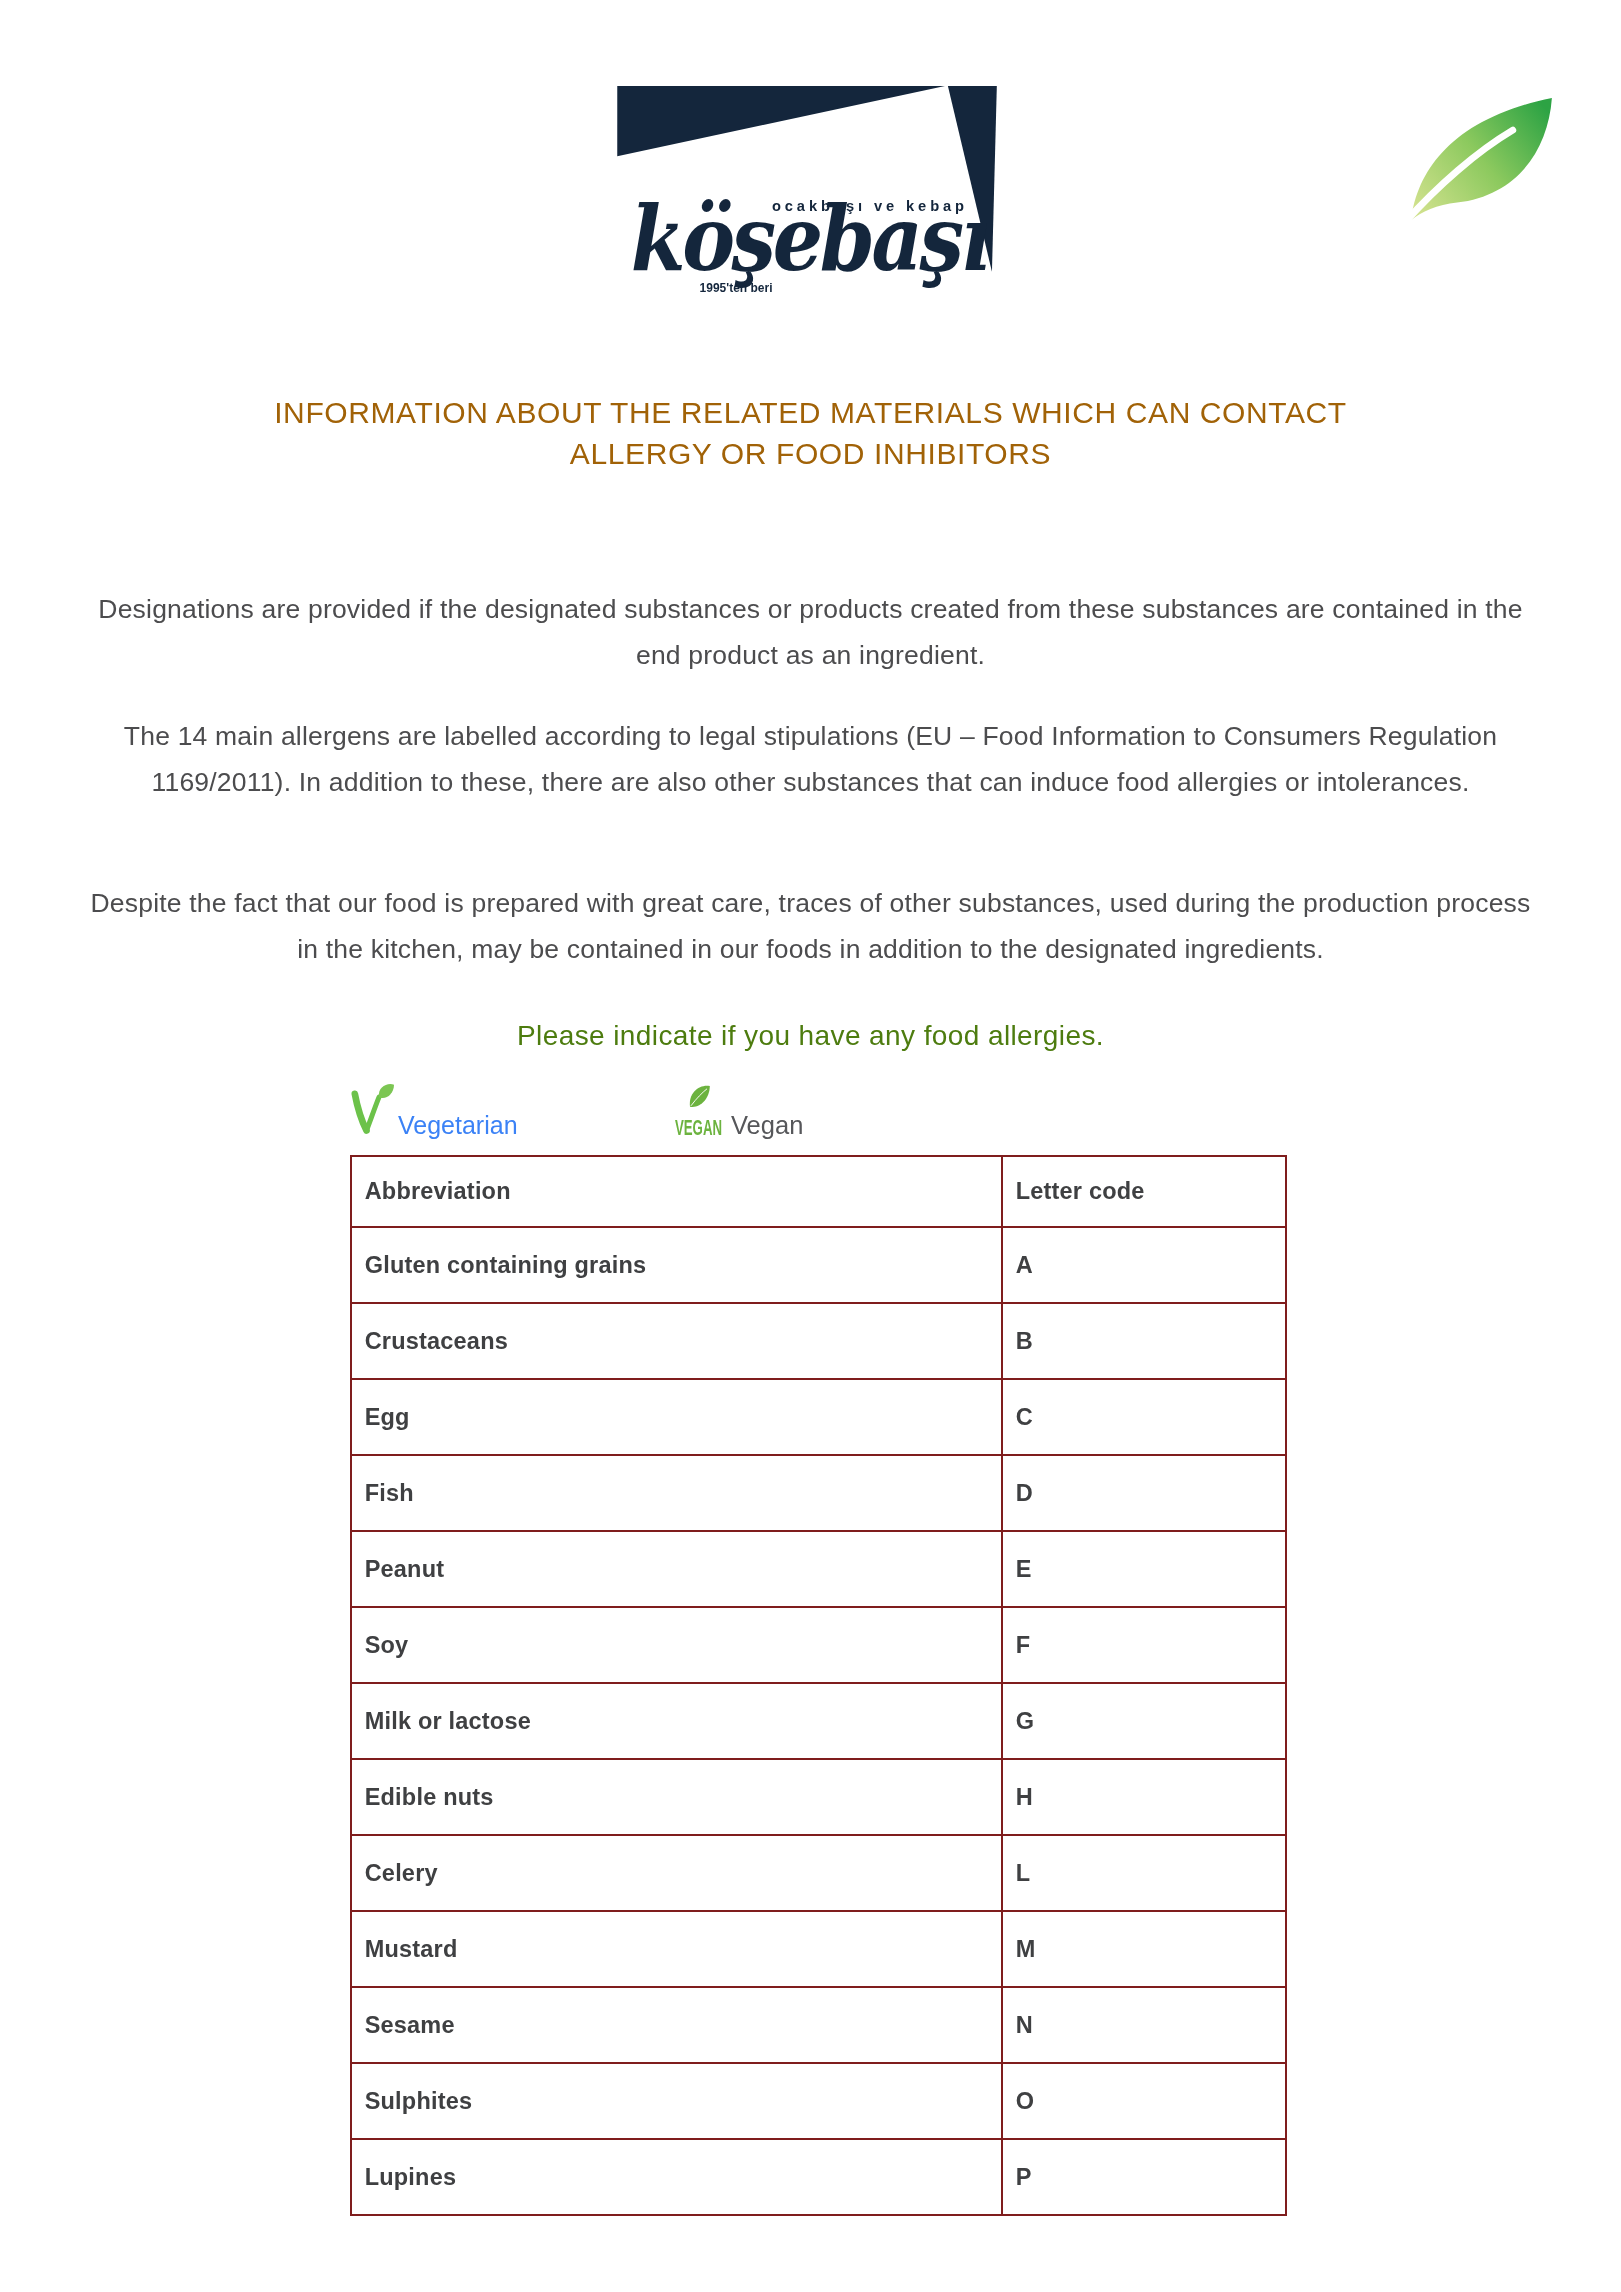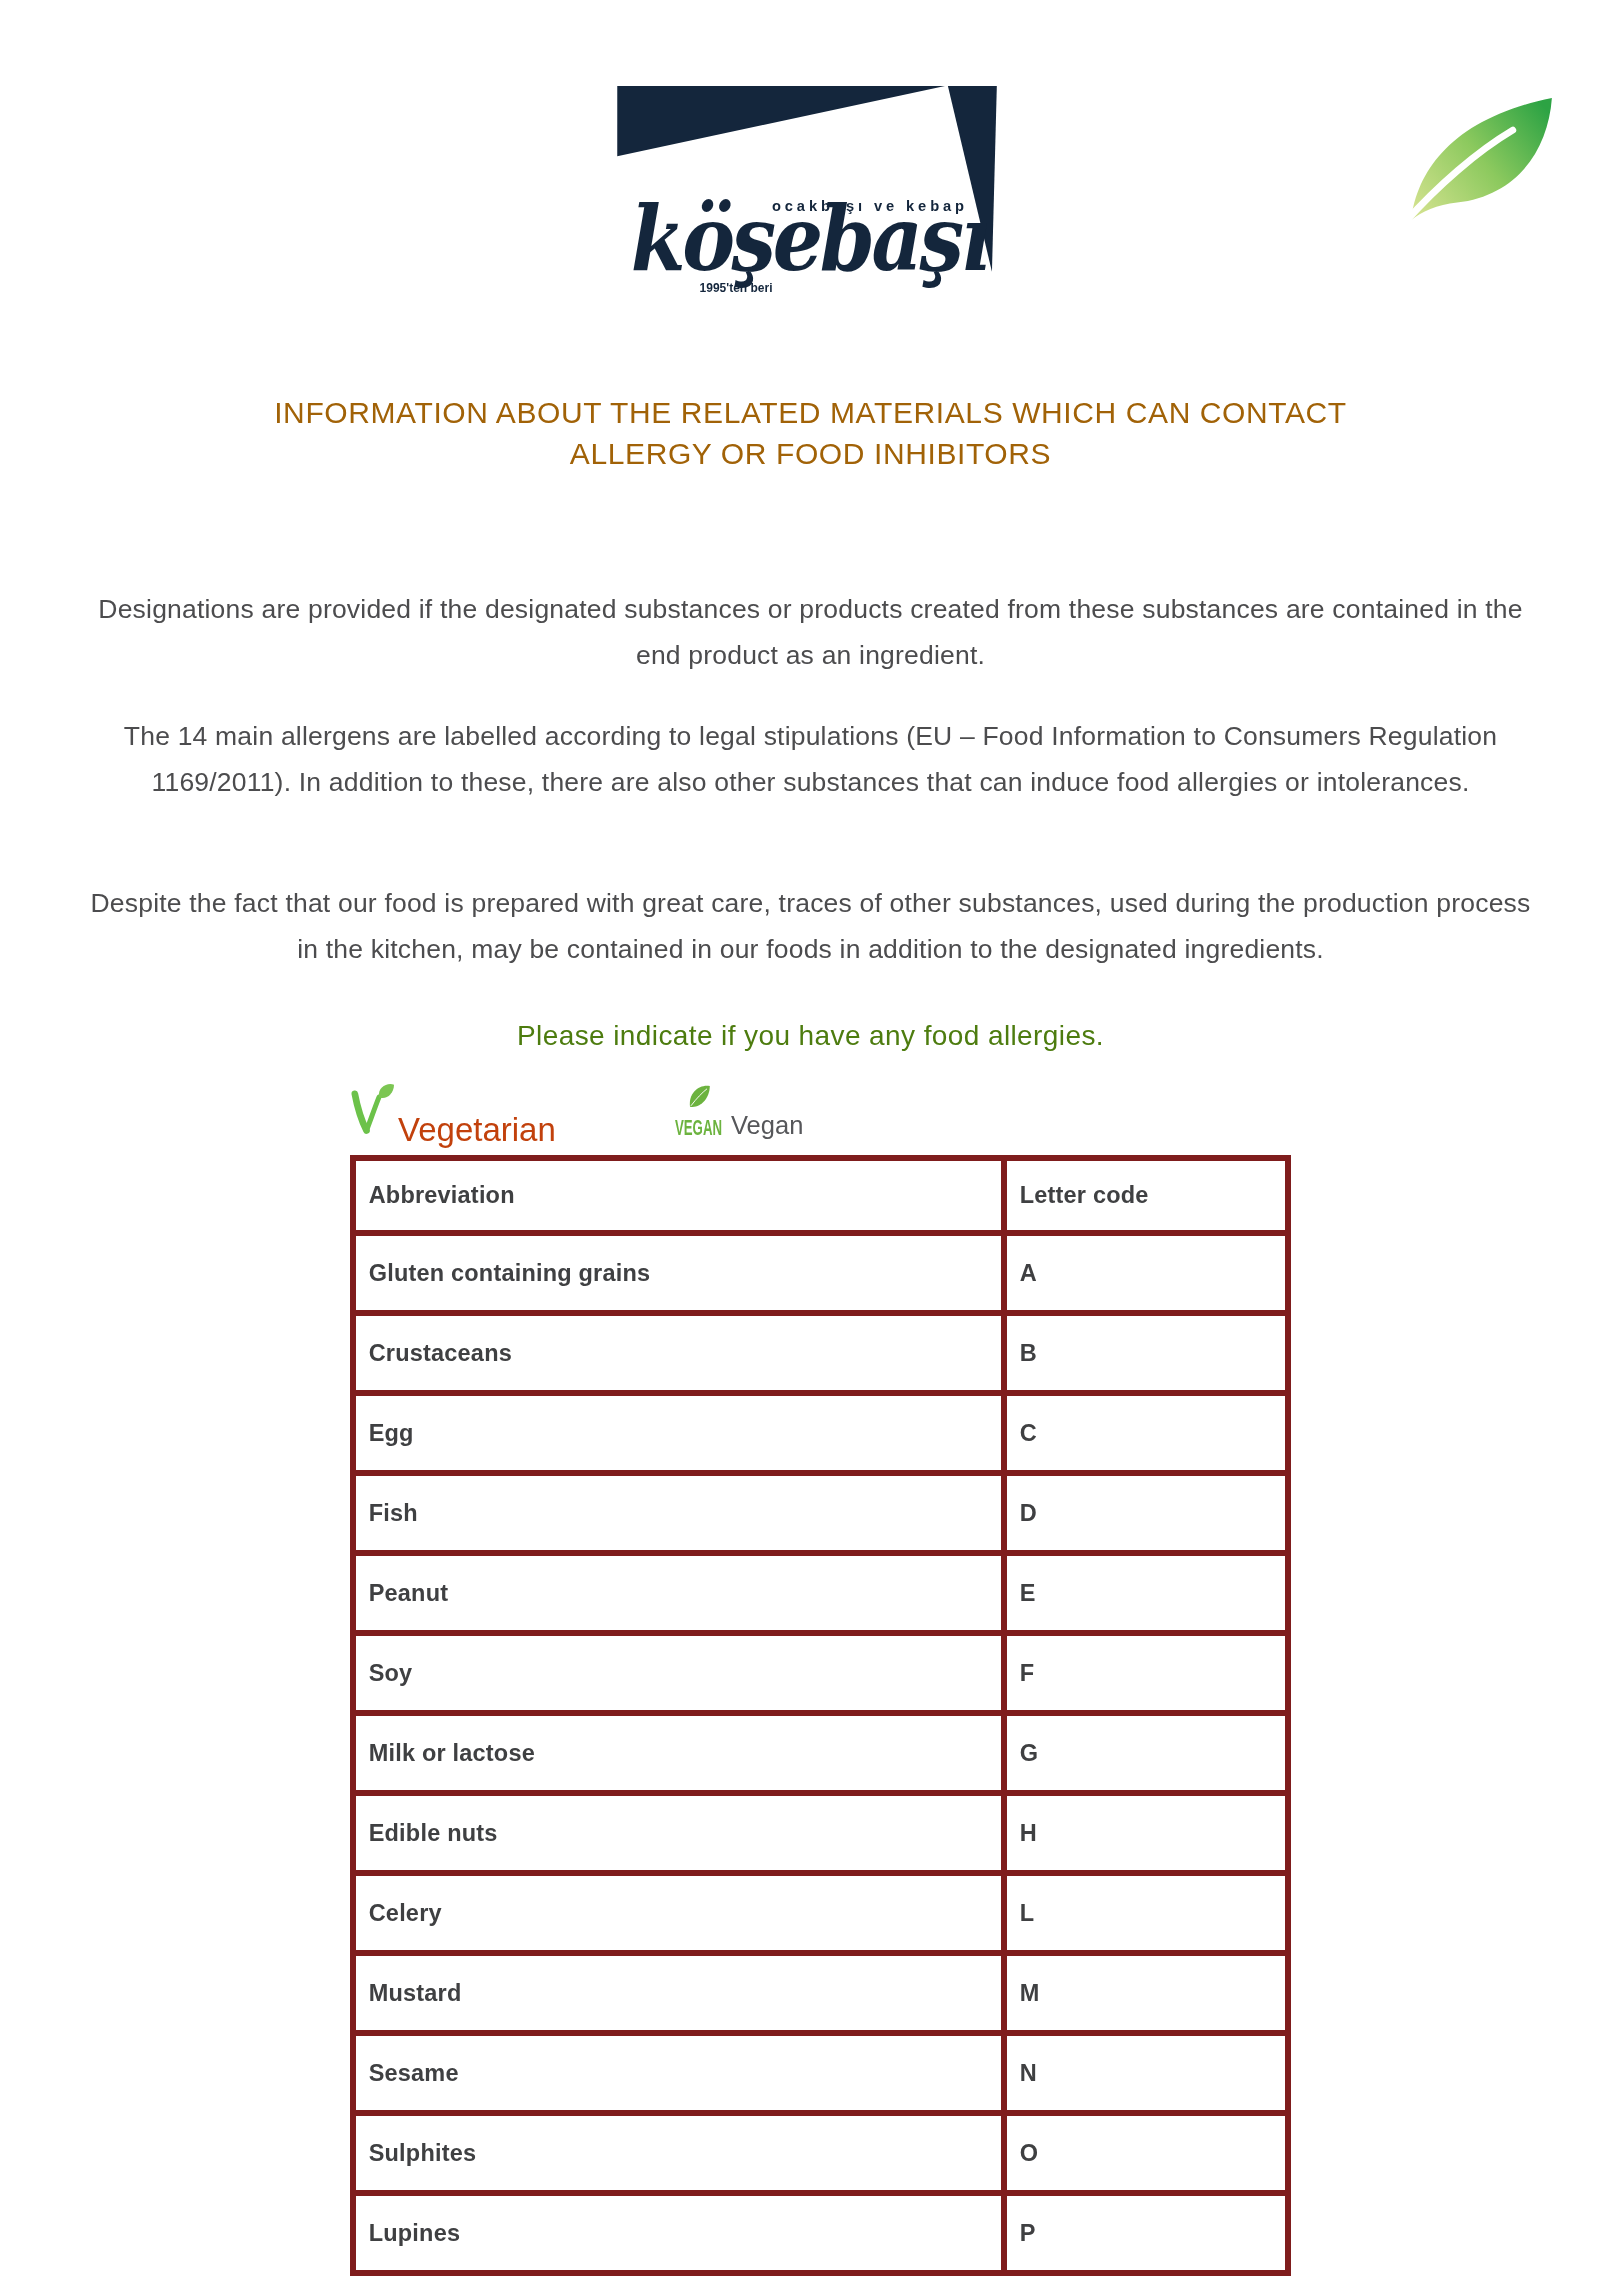--- a/index.html
+++ b/index.html
@@ -46,31 +46,31 @@
   .p1{top:559px;}
   .p2{top:686px;}
   .p3{top:853px;}
   .prompt{
     position:absolute;left:0;top:992px;width:100%;
     text-align:center;font-size:28px;color:#4d7c0f;letter-spacing:0.4px;
   }
 
   
   .veg-icon{position:absolute;left:349px;top:1082px;}
-  .vegetarian-label{position:absolute;left:398px;top:1111px;font-size:33px;color:#c2410c;}
+  .vegetarian-label{position:absolute;left:398px;top:1111px;font-size:25px;color:#3b82f6;}
   .vegan-logo{position:absolute;left:674px;top:1082px;}
   .vegan-label{position:absolute;left:731px;top:1111px;font-size:25.5px;color:#56575a;}
 
   
   .allergen-table{
     position:absolute;left:350px;top:1155px;width:935px;
     border-collapse:collapse;table-layout:fixed;
   }
   .allergen-table th,.allergen-table td{
-    border:6px solid #7f1d1d;
+    border:2px solid #7f1d1d;
     font-size:23.5px;font-weight:bold;color:#3f4042;
     text-align:left;vertical-align:middle;
     padding:0 0 0 12.7px;letter-spacing:0.2px;
     background:#ffffff;
   }
   .allergen-table th{height:69px;}
   .allergen-table td{height:74px;}
   .col-abbr{width:651px;}
   .col-code{width:284px;}
 

